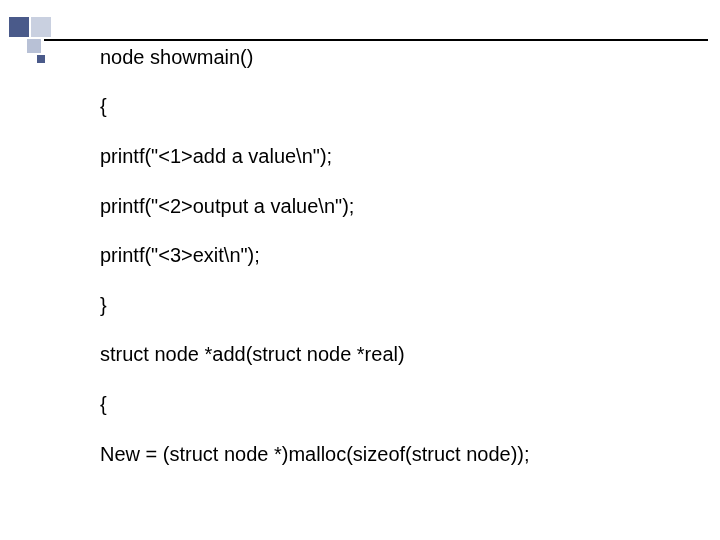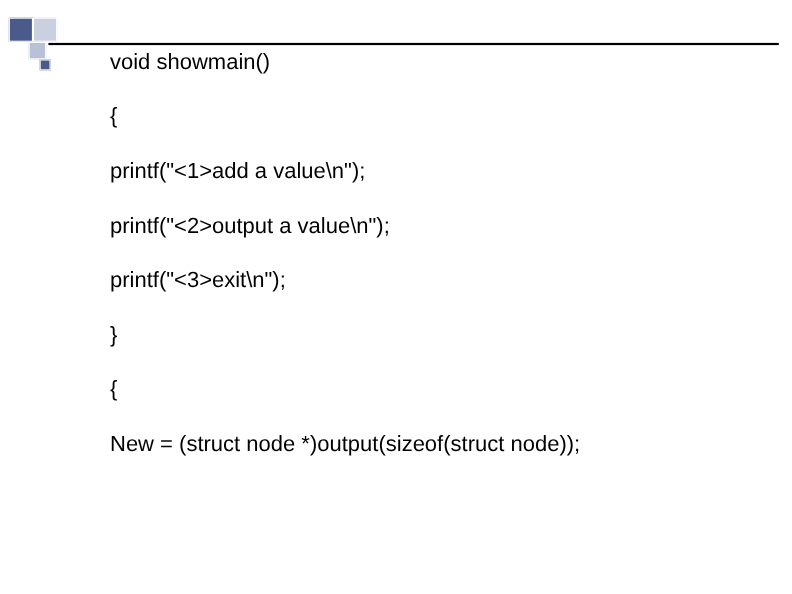--- a/index.html
+++ b/index.html
@@ -81,28 +81,29 @@
 
 <div class="corner-deco">
   <div class="sq sq-a"></div>
   <div class="sq sq-b"></div>
   <div class="sq sq-c"></div>
   <div class="sq sq-d"></div>
 </div>
 <div class="rule"></div>
 
 <div class="code-block">
-<span class="code-line">void showmain()</span>
+<span class="code-line">node showmain()</span>
 <span class="code-line">{</span>
 <span class="code-line">printf("&lt;1&gt;add a value\n");</span>
 <span class="code-line">printf("&lt;2&gt;output a value\n");</span>
 <span class="code-line">printf("&lt;3&gt;exit\n");</span>
 <span class="code-line">}</span>
+<span class="code-line">struct node *add(struct node *real)</span>
 <span class="code-line">{</span>
-<span class="code-line">New = (struct node *)output(sizeof(struct node));</span>
+<span class="code-line">New = (struct node *)malloc(sizeof(struct node));</span>
 
 
 
 
 
 
 
 
 
 

